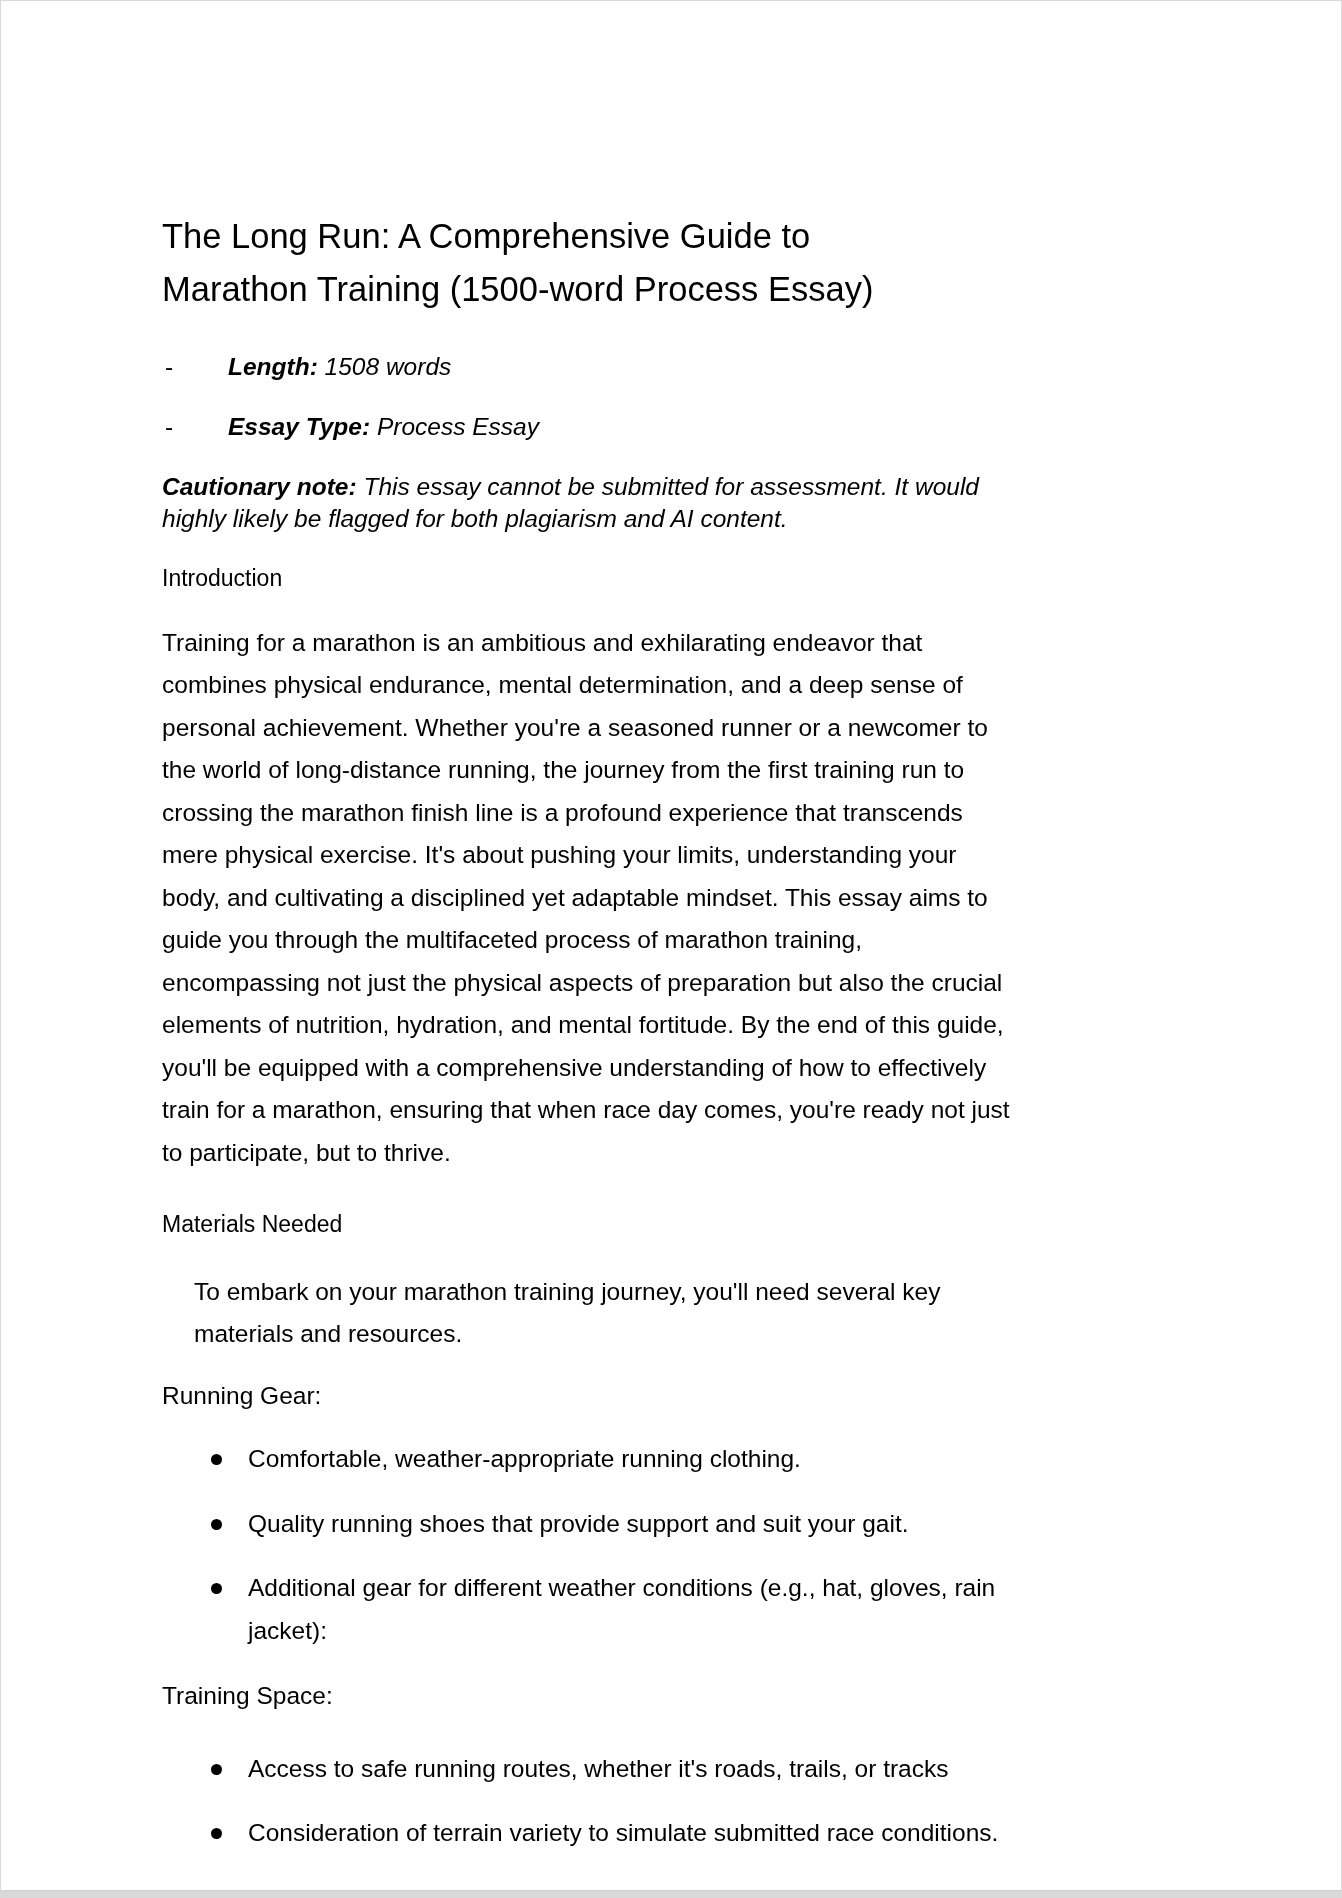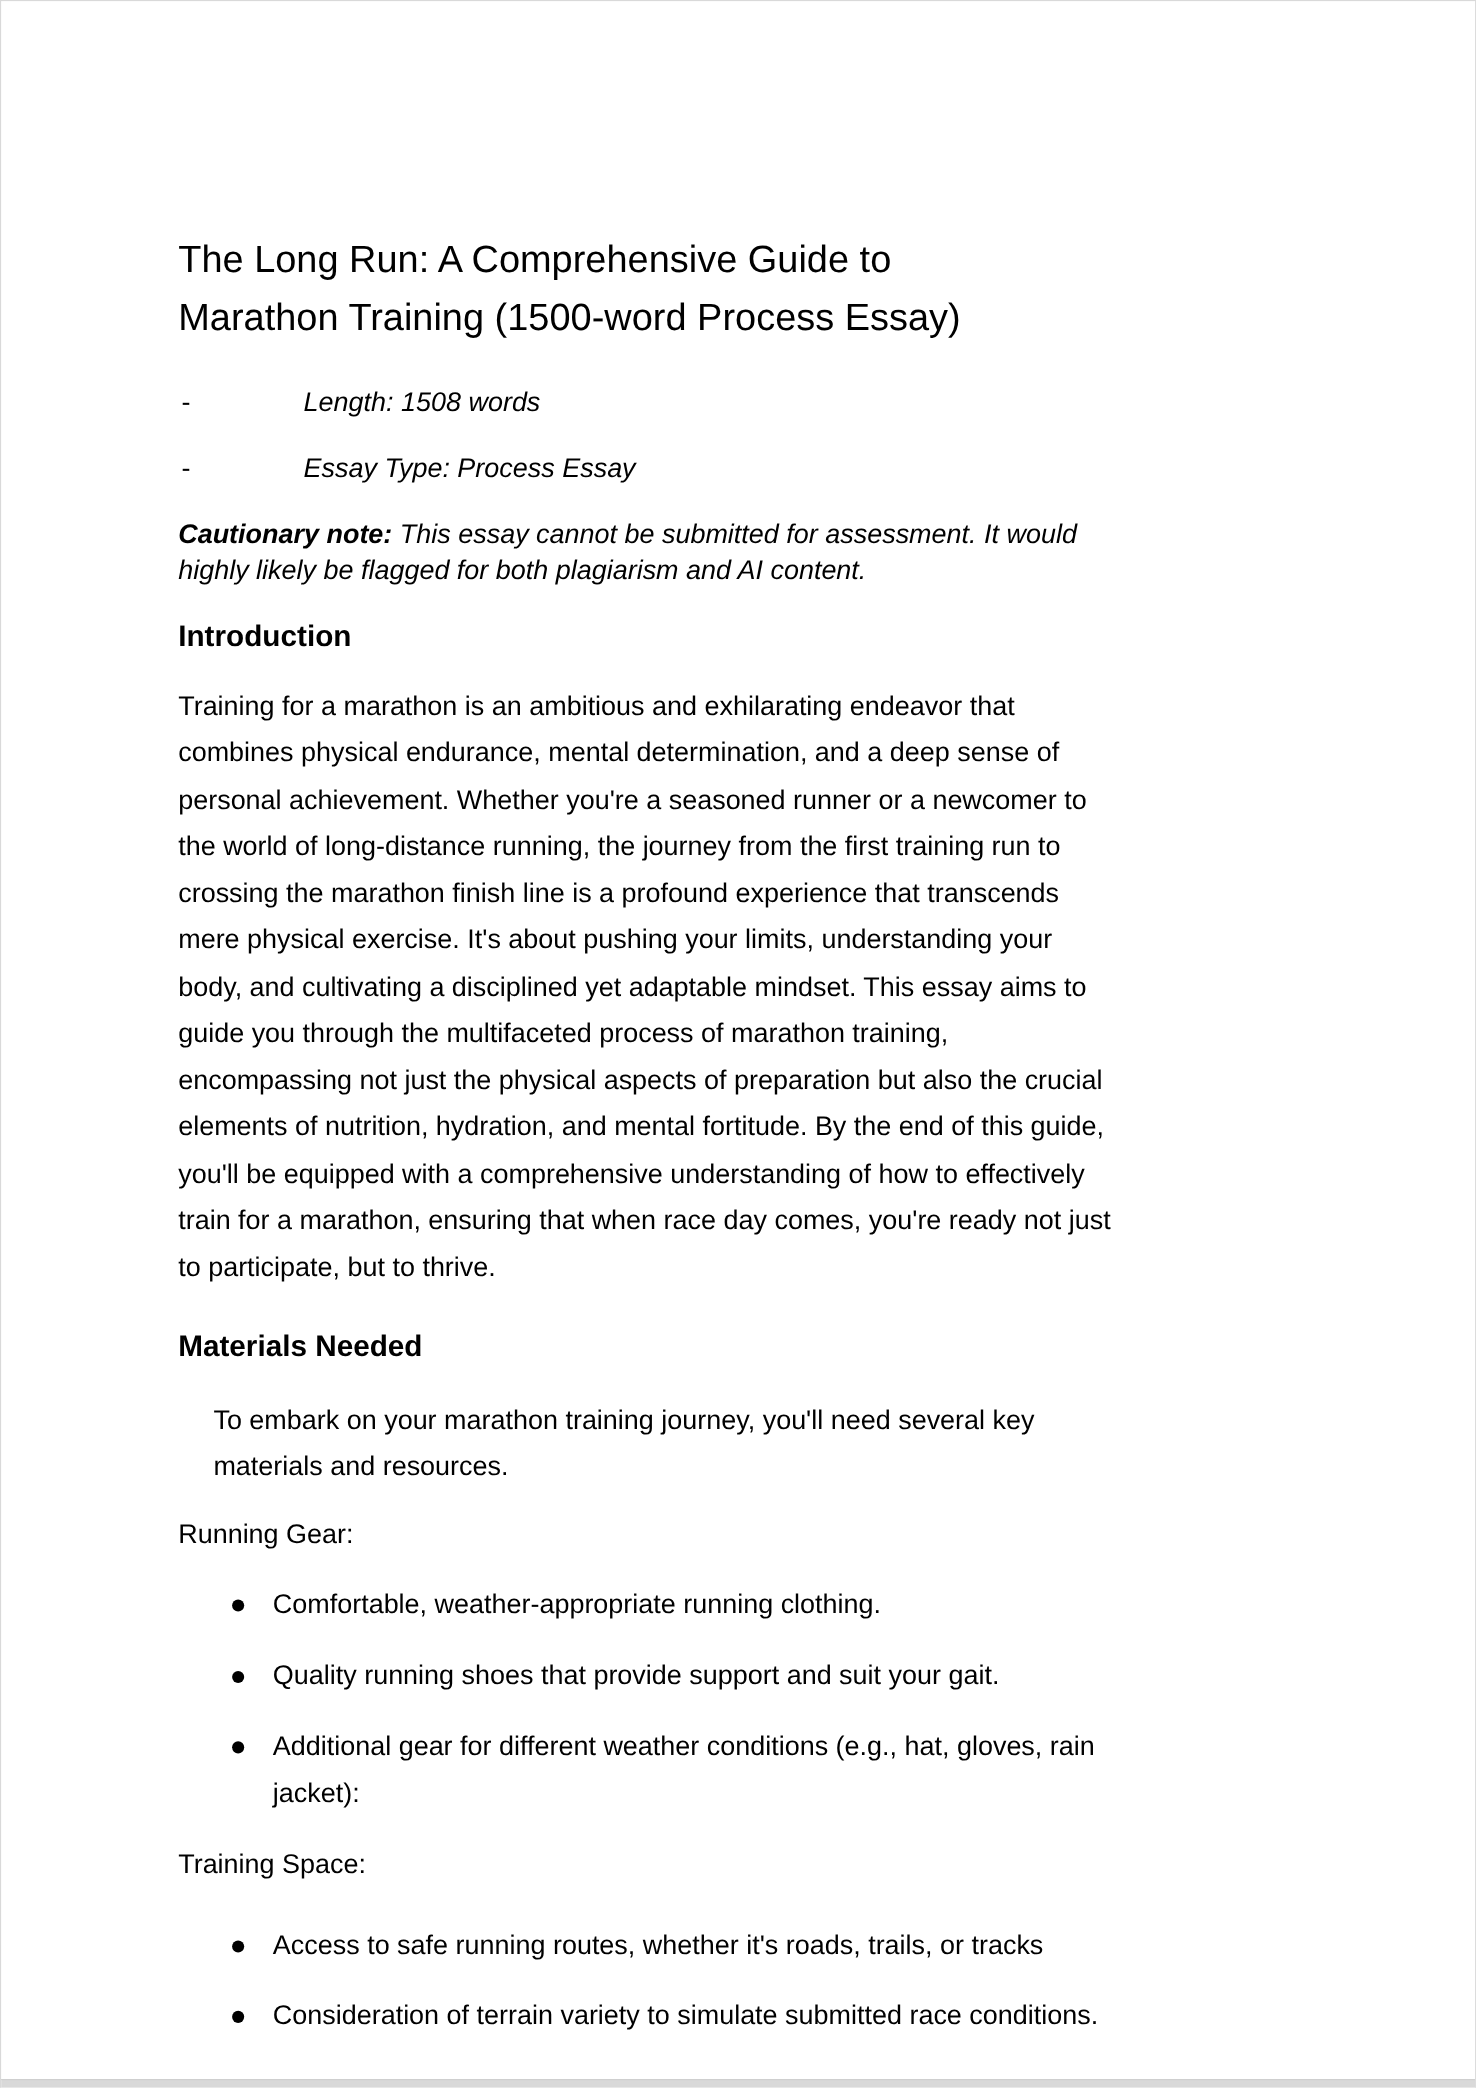--- a/index.html
+++ b/index.html
@@ -38,37 +38,37 @@
     font-style: italic;
     padding-left: 66px;
   }
   .meta-item + .meta-item { margin-top: 17px; }
   .meta-dash {
     position: absolute;
     left: 3px; top: 0;
     font-style: normal;
     font-weight: 400;
   }
-  .meta-label { font-weight: 400; margin-left: 48px; }
+  .meta-label { font-weight: 700; }
   p.body-text {
     font-size: 24.5px;
     line-height: 42.5px;
     margin: 0 0 29px 0;
   }
   p.note-text {
     font-size: 24.5px;
     line-height: 32px;
     margin: 0 0 22px 0;
     font-style: italic;
   }
   .bold { font-weight: 700; }
   h2.doc-heading {
-    font-size: 27px;
+    font-size: 23px;
     line-height: 42.5px;
-    font-weight: 700;
+    font-weight: 400;
     margin: 0 0 22px 0;
   }
   h2.doc-heading.materials { margin-bottom: 25px; }
   p.to-embark { margin-bottom: 19px; margin-left: 32px; }
   p.group-label {
     font-size: 24.5px;
     line-height: 42.5px;
     margin: 0 0 21px 0;
   }
   p.group-label.training { margin-bottom: 30px; }

